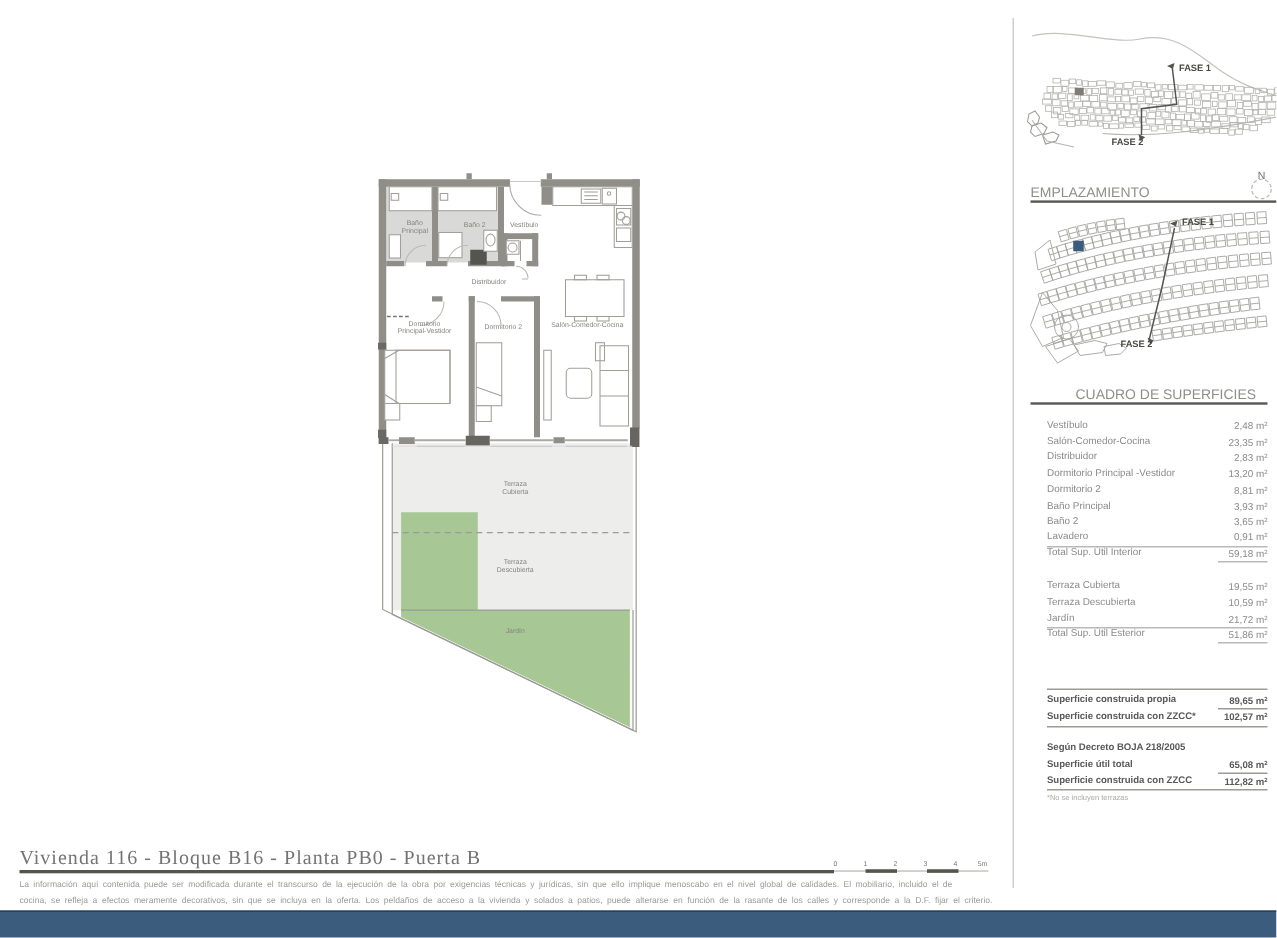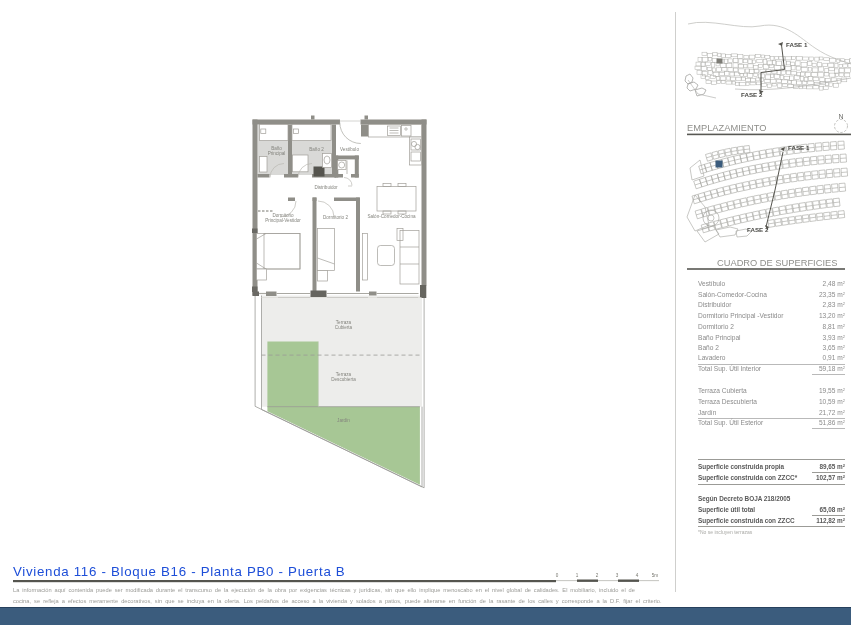--- a/index.html
+++ b/index.html
@@ -723,18 +723,18 @@
 <div class="hline" style="left:812px;top:472.3px;width:33px;background:#9b9b97;"></div>
 <div class="brow" style="top:473.8px;">Superficie construida con ZZCC*<span class="v">102,57 m<sup>2</sup></span></div>
 <div class="hline" style="left:698px;top:484.0px;width:147px;background:#9b9b97;"></div>
 <div class="brow" style="top:494.5px;">Según Decreto BOJA 218/2005</div>
 <div class="brow" style="top:505.5px;">Superficie útil total<span class="v">65,08 m<sup>2</sup></span></div>
 <div class="hline" style="left:812px;top:515.2px;width:33px;background:#9b9b97;"></div>
 <div class="brow" style="top:516.6px;">Superficie construida con ZZCC<span class="v">112,82 m<sup>2</sup></span></div>
 <div class="hline" style="left:698px;top:525.9px;width:147px;background:#9b9b97;"></div>
 <div class="abs" style="left:698px;top:528.6px;font-size:5px;color:#a9a9a5;">*No se incluyen terrazas</div>
 
-<div class="abs" style="left:13px;top:564.2px;font-size:13.3px;letter-spacing:0.7px;color:#1d4ed8;">Vivienda 116 - Bloque B16 - Planta PB0 - Puerta B</div>
+<div class="abs" style="left:13px;top:564.2px;font-size:13.3px;letter-spacing:0.7px;color:#737373;font-family:Liberation Serif, serif;">Vivienda 116 - Bloque B16 - Planta PB0 - Puerta B</div>
 
 <div id="leg1" class="abs" style="left:13px;top:586.6px;font-size:5.7px;word-spacing:1.30px;white-space:nowrap;color:#9b9b97;">La información aquí contenida puede  ser modificada durante el transcurso de la ejecución de la obra por exigencias técnicas y jurídicas,  sin  que  ello  implique  menoscabo  en el nivel global de calidades.  El  mobiliario, incluido el de</div>
 <div id="leg2" class="abs" style="left:13px;top:598.2px;font-size:5.7px;word-spacing:1.48px;white-space:nowrap;color:#9b9b97;">cocina, se refleja a efectos meramente decorativos, sin que se incluya en la oferta. Los peldaños de acceso a la vivienda y  solados  a patios,  puede alterarse  en función de la rasante de los calles y corresponde a  la  D.F.  fijar el criterio.</div>
 
 <div class="abs" style="left:0;top:606.5px;width:851px;height:18.5px;background:#3b5c7d;border-top:1px solid #27415d;"></div>
 
 </body></html>

